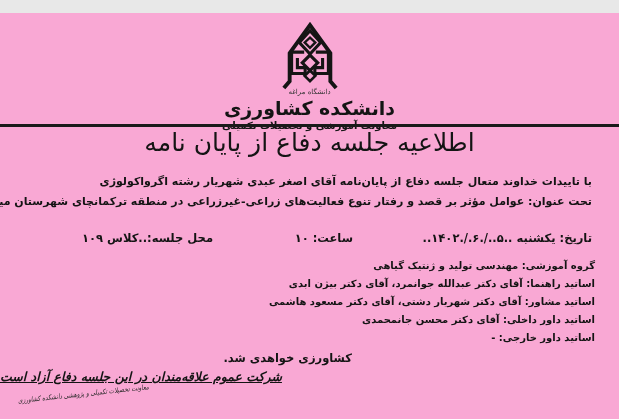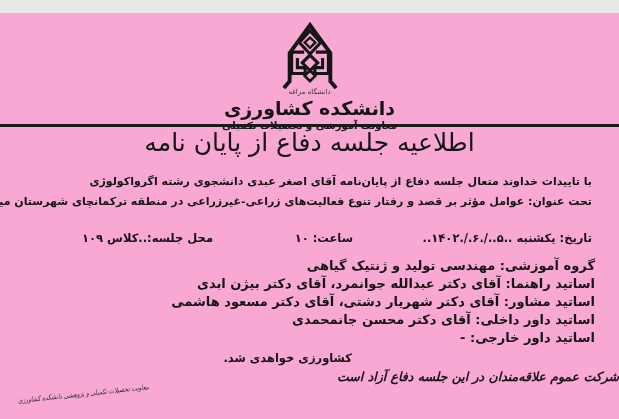--- a/index.html
+++ b/index.html
@@ -30,31 +30,31 @@
   .intro .line{white-space:nowrap;line-height:20px;}
   
   .schedule{position:absolute;top:218px;left:0;right:0;height:16px;
     font-weight:bold;font-size:11.5px;direction:rtl;}
   .schedule .date{position:absolute;right:27px;white-space:nowrap;}
   .schedule .time{position:absolute;right:266px;white-space:nowrap;}
   .schedule .loc{position:absolute;left:82px;white-space:nowrap;}
   
   .details{
     position:absolute;top:244px;right:24px;left:8px;
-    direction:rtl;text-align:right;font-weight:bold;font-size:13px;
+    direction:rtl;text-align:right;font-weight:bold;font-size:10px;
     letter-spacing:-0.2px;
   }
   .details .row{white-space:nowrap;line-height:18px;}
   .closing{
     position:absolute;top:338px;right:267px;direction:rtl;text-align:right;
     font-weight:bold;font-size:11.5px;white-space:nowrap;
   }
   .invitation{
-    position:absolute;top:356px;left:0;right:0;text-align:right;direction:rtl;
-    font-weight:bold;font-style:italic;font-size:12.5px;white-space:nowrap;
+    position:absolute;top:356px;left:0;right:0;text-align:left;direction:rtl;
+    font-weight:bold;font-style:italic;font-size:12.5px;white-space:nowrap;text-decoration:underline;
   }
   
   .signature{
     position:absolute;left:18px;top:384px;direction:rtl;
     font-family:"DejaVu Serif",serif;font-style:italic;font-size:7px;
     color:#2b2b2b;transform:rotate(-6deg) scaleX(0.82);transform-origin:left center;
     white-space:nowrap;
   }
 </style>
 </head>
@@ -75,21 +75,21 @@
     <div class="univ-small">دانشگاه مراغه</div>
     <div class="faculty">دانشکده کشاورزی</div>
     <div class="dept">معاونت آموزشی و تحصیلات تکمیلی</div>
   </div>
 
   <div class="rule"></div>
 
   <div class="title">اطلاعیه جلسه دفاع از پایان نامه</div>
 
   <div class="intro">
-    <div class="line">با تاییدات خداوند متعال جلسه دفاع از پایان‌نامه آقای اصغر عبدی دانشجوی رشته اگرواکولوژی</div>
+    <div class="line">با تاییدات خداوند متعال جلسه دفاع از پایان‌نامه آقای اصغر عبدی شهریار رشته اگرواکولوژی</div>
     <div class="line">تحت عنوان: عوامل مؤثر بر قصد و رفتار تنوع فعالیت‌های زراعی-غیرزراعی در منطقه ترکمانچای شهرستان میانه</div>
   </div>
 
   <div class="schedule">
     <span class="date">تاریخ: یکشنبه ..۵../.۶./.۱۴۰۲..</span>
     <span class="time">ساعت: ۱۰</span>
     <span class="loc">محل جلسه:..کلاس ۱۰۹</span>
   </div>
 
   <div class="details">

